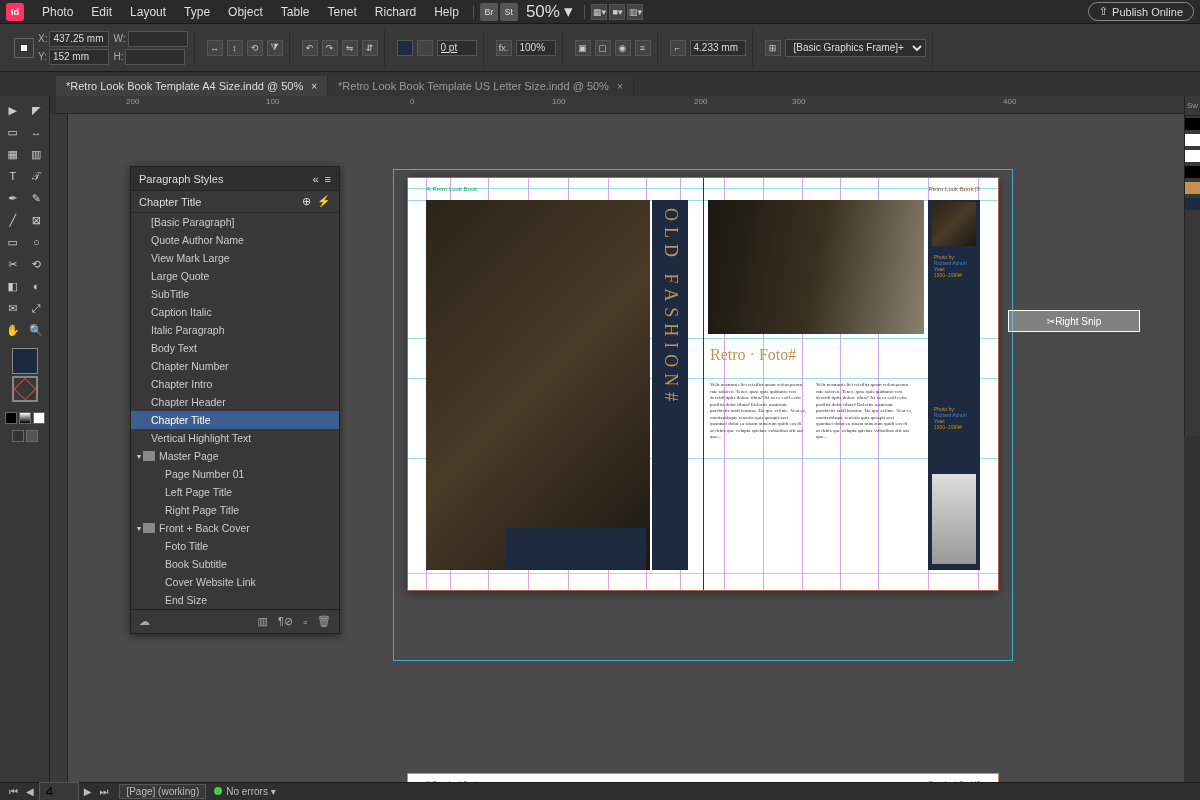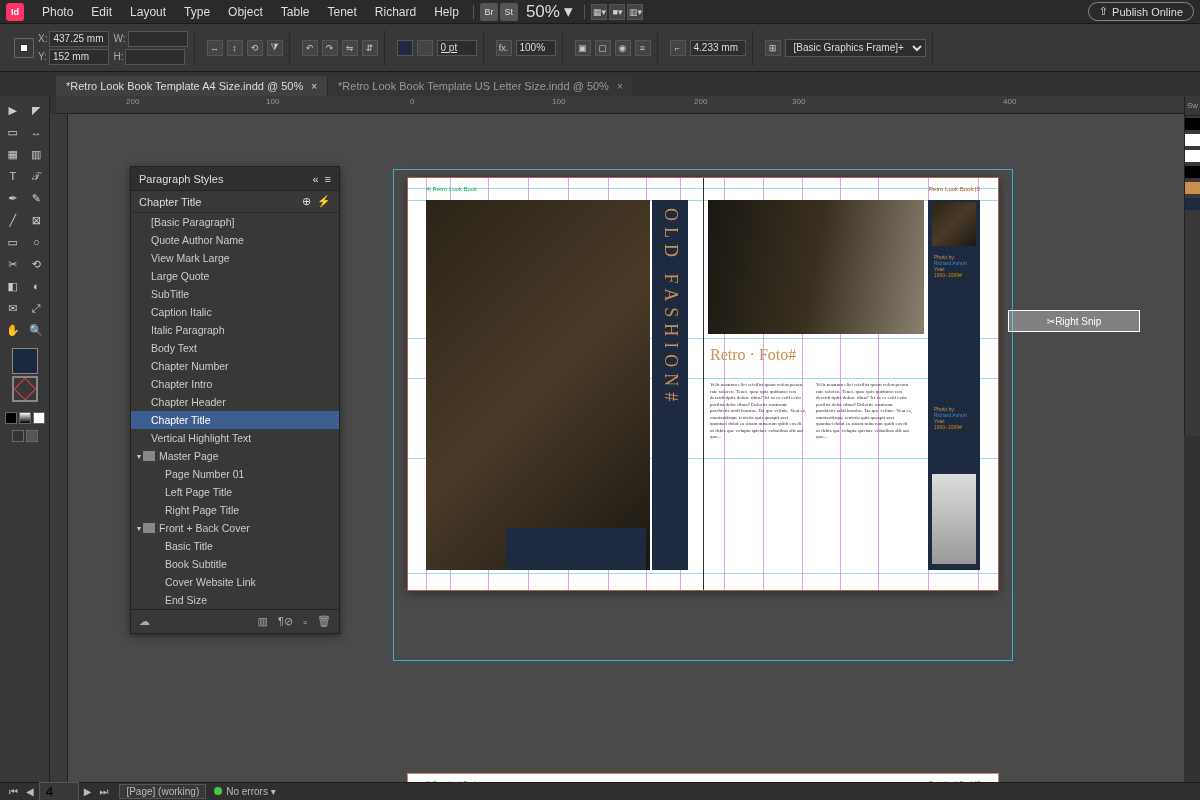--- a/index.html
+++ b/index.html
@@ -354,21 +354,21 @@
         <div class="style-item">Chapter Number</div>
         <div class="style-item">Chapter Intro</div>
         <div class="style-item">Chapter Header</div>
         <div class="style-item selected">Chapter Title</div>
         <div class="style-item">Vertical Highlight Text</div>
         <div class="style-item group"><span class="folder-ic"></span>Master Page</div>
         <div class="style-item nested">Page Number 01</div>
         <div class="style-item nested">Left Page Title</div>
         <div class="style-item nested">Right Page Title</div>
         <div class="style-item group"><span class="folder-ic"></span>Front + Back Cover</div>
-        <div class="style-item nested">Basic Title</div>
+        <div class="style-item nested">Foto Title</div>
         <div class="style-item nested">Book Subtitle</div>
         <div class="style-item nested">Cover Website Link</div>
         <div class="style-item nested">End Size</div>
       </div>
     <div class="panel-ftr">
       <span class="left">☁</span>
       <span>▥</span>
       <span>¶⊘</span>
       <span>▫</span>
       <span>🗑</span>

